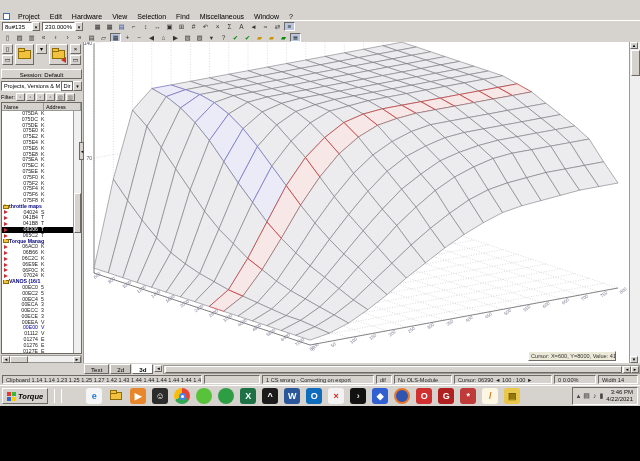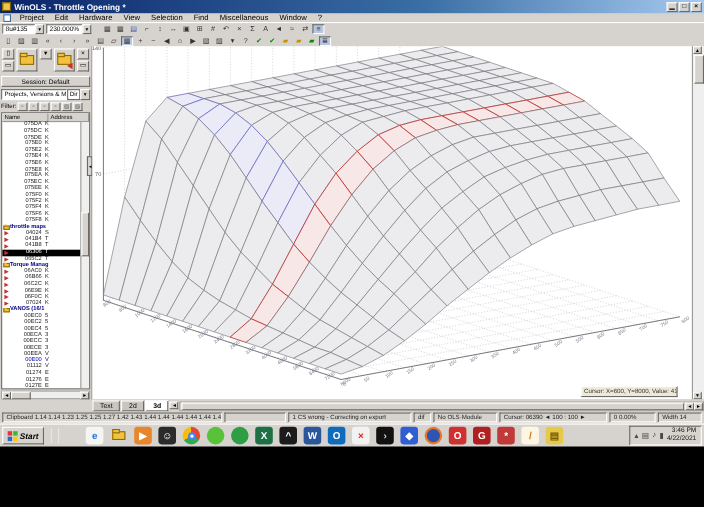--- a/index.html
+++ b/index.html
@@ -97,29 +97,20 @@
   .trayico{font-size:7px;color:#444;}
   .clock{font-size:6px;line-height:7px;text-align:right;color:#111;}
   .blackstrip{position:absolute;left:0;top:406px;width:640px;height:55px;background:#000;}
 </style>
 </head>
 <body>
 
 <div class="screen">
   <div class="app">
 
-    <div class="titlebar">
-      <span class="appico"></span>
-      <span>WinOLS - Throttle Opening *</span>
-      <span class="winbtns">
-        <span class="winbtn raised">▁</span>
-        <span class="winbtn raised">□</span>
-        <span class="winbtn raised">×</span>
-      </span>
-    </div>
 
     <div class="menubar">
       <span class="childico"></span>
       <span id="menu-items" style="display:flex;">
           <span class="menu-item">Project</span>
           <span class="menu-item">Edit</span>
           <span class="menu-item">Hardware</span>
           <span class="menu-item">View</span>
           <span class="menu-item">Selection</span>
           <span class="menu-item">Find</span>
@@ -833,21 +824,21 @@
   </div>
 
   <div class="taskbar">
     <button class="start raised">
       <span class="flag">
         <span style="background: rgb(238, 51, 51);"></span>
           <span style="background: rgb(51, 187, 51);"></span>
           <span style="background: rgb(51, 102, 204);"></span>
           <span style="background: rgb(255, 204, 0);"></span>
       </span>
-      <span>Start</span>
+      <span>Torque</span>
     </button>
     <span class="tsep"></span>
       <span class="tsep"></span>
     <div class="ticons" id="task-icons">
         <span class="ticon" style="background: rgb(245, 245, 245); color: rgb(30, 120, 214);">e</span>
         <span class="ticon">
           <span class="folder-shape" style="width: 12px; height: 8px;"></span>
         </span>
         <span class="ticon" style="background: rgb(232, 134, 44); color: rgb(255, 255, 255);">▶</span>
         <span class="ticon" style="background: rgb(43, 43, 43); color: rgb(255, 255, 255);">☺</span>

